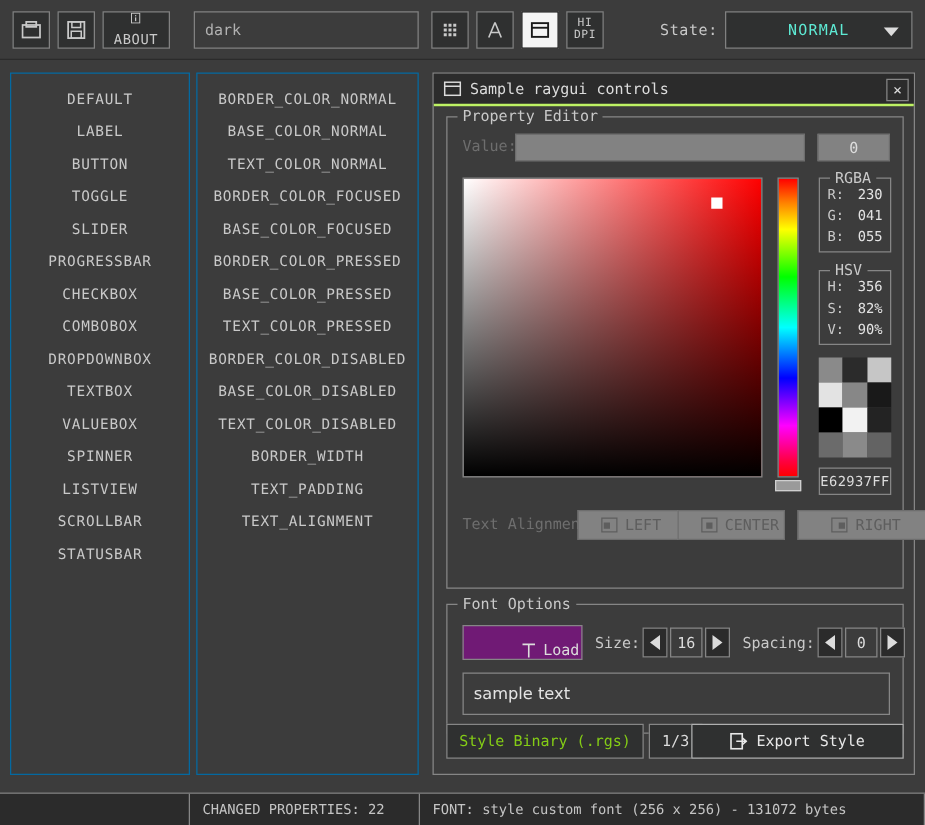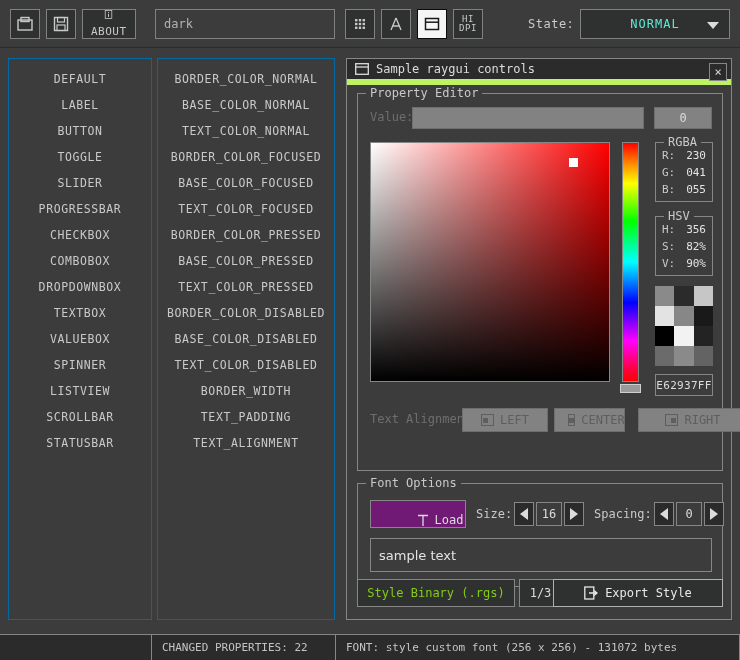--- a/index.html
+++ b/index.html
@@ -71,21 +71,21 @@
   }
   #ctrl-list .litem:first-child { margin-top: 7px; }
   #prop-list .litem:first-child { margin-top: 7px; }
 
   
   #sample-win {
     position: absolute; left: 346px; top: 58px; width: 386px; height: 562px;
     background: #3c3c3c; border: 1px solid #868686;
   }
   #win-title {
-    height: 26px; background: #2b2b2b; border-bottom: 6px solid #bef264;
+    height: 26px; background: #2b2b2b; border-bottom: 2px solid #bef264;
     display: flex; align-items: center; padding: 0 4px; gap: 7px;
   }
   #win-title .ttxt { color: #dcdcdc; font-size: 12px; }
   #win-close {
     position: absolute; right: 4px; top: 4px; width: 18px; height: 18px;
     border: 1px solid #868686; color: #dcdcdc; font-size: 12px;
     display: flex; align-items: center; justify-content: center;
     cursor: pointer; background: #2b2b2b;
   }
 
@@ -159,21 +159,21 @@
   }
 
   #align-label { position: absolute; left: 12px; top: 318px; color: #6e6e6e; font-size: 12px; }
   .alignbtn {
     position: absolute; top: 314px; height: 24px; background: #828282;
     border: 1px solid #6e6e6e; color: #5e5e5e; font-size: 12px;
     display: flex; align-items: center; justify-content: center; gap: 6px;
     cursor: pointer; user-select: none;
   }
   #al-left   { left: 104px;  width: 86px; }
-  #al-center { left: 196px;  width: 71px; padding-left: 14px; }
+  #al-center { left: 184px;  width: 86px; padding-left: 14px; }
   #al-right  { left: 280px;  width: 110px; }
   .alignicon {
     width: 13px; height: 12px; border: 1px solid #5e5e5e;
     display: flex; align-items: center;
   }
   .alignicon i { display: block; width: 5px; height: 5px; background: #5e5e5e; }
   .alignicon.l i { margin-left: 1px; }
   .alignicon.c i { margin: 0 auto; }
   .alignicon.r i { margin-left: auto; margin-right: 1px; }
 
@@ -330,21 +330,20 @@
     <div class="litem">SCROLLBAR</div>
     <div class="litem">STATUSBAR</div>
   </div>
 
 <div id="prop-list" class="listpanel">
     <div class="litem">BORDER_COLOR_NORMAL</div>
     <div class="litem">BASE_COLOR_NORMAL</div>
     <div class="litem">TEXT_COLOR_NORMAL</div>
     <div class="litem">BORDER_COLOR_FOCUSED</div>
     <div class="litem">BASE_COLOR_FOCUSED</div>
-    <div class="litem">TEXT_COLOR_FOCUSED</div>
     <div class="litem">BORDER_COLOR_PRESSED</div>
     <div class="litem">BASE_COLOR_PRESSED</div>
     <div class="litem">TEXT_COLOR_PRESSED</div>
     <div class="litem">BORDER_COLOR_DISABLED</div>
     <div class="litem">BASE_COLOR_DISABLED</div>
     <div class="litem">TEXT_COLOR_DISABLED</div>
     <div class="litem">BORDER_WIDTH</div>
     <div class="litem">TEXT_PADDING</div>
     <div class="litem">TEXT_ALIGNMENT</div>
   </div>

